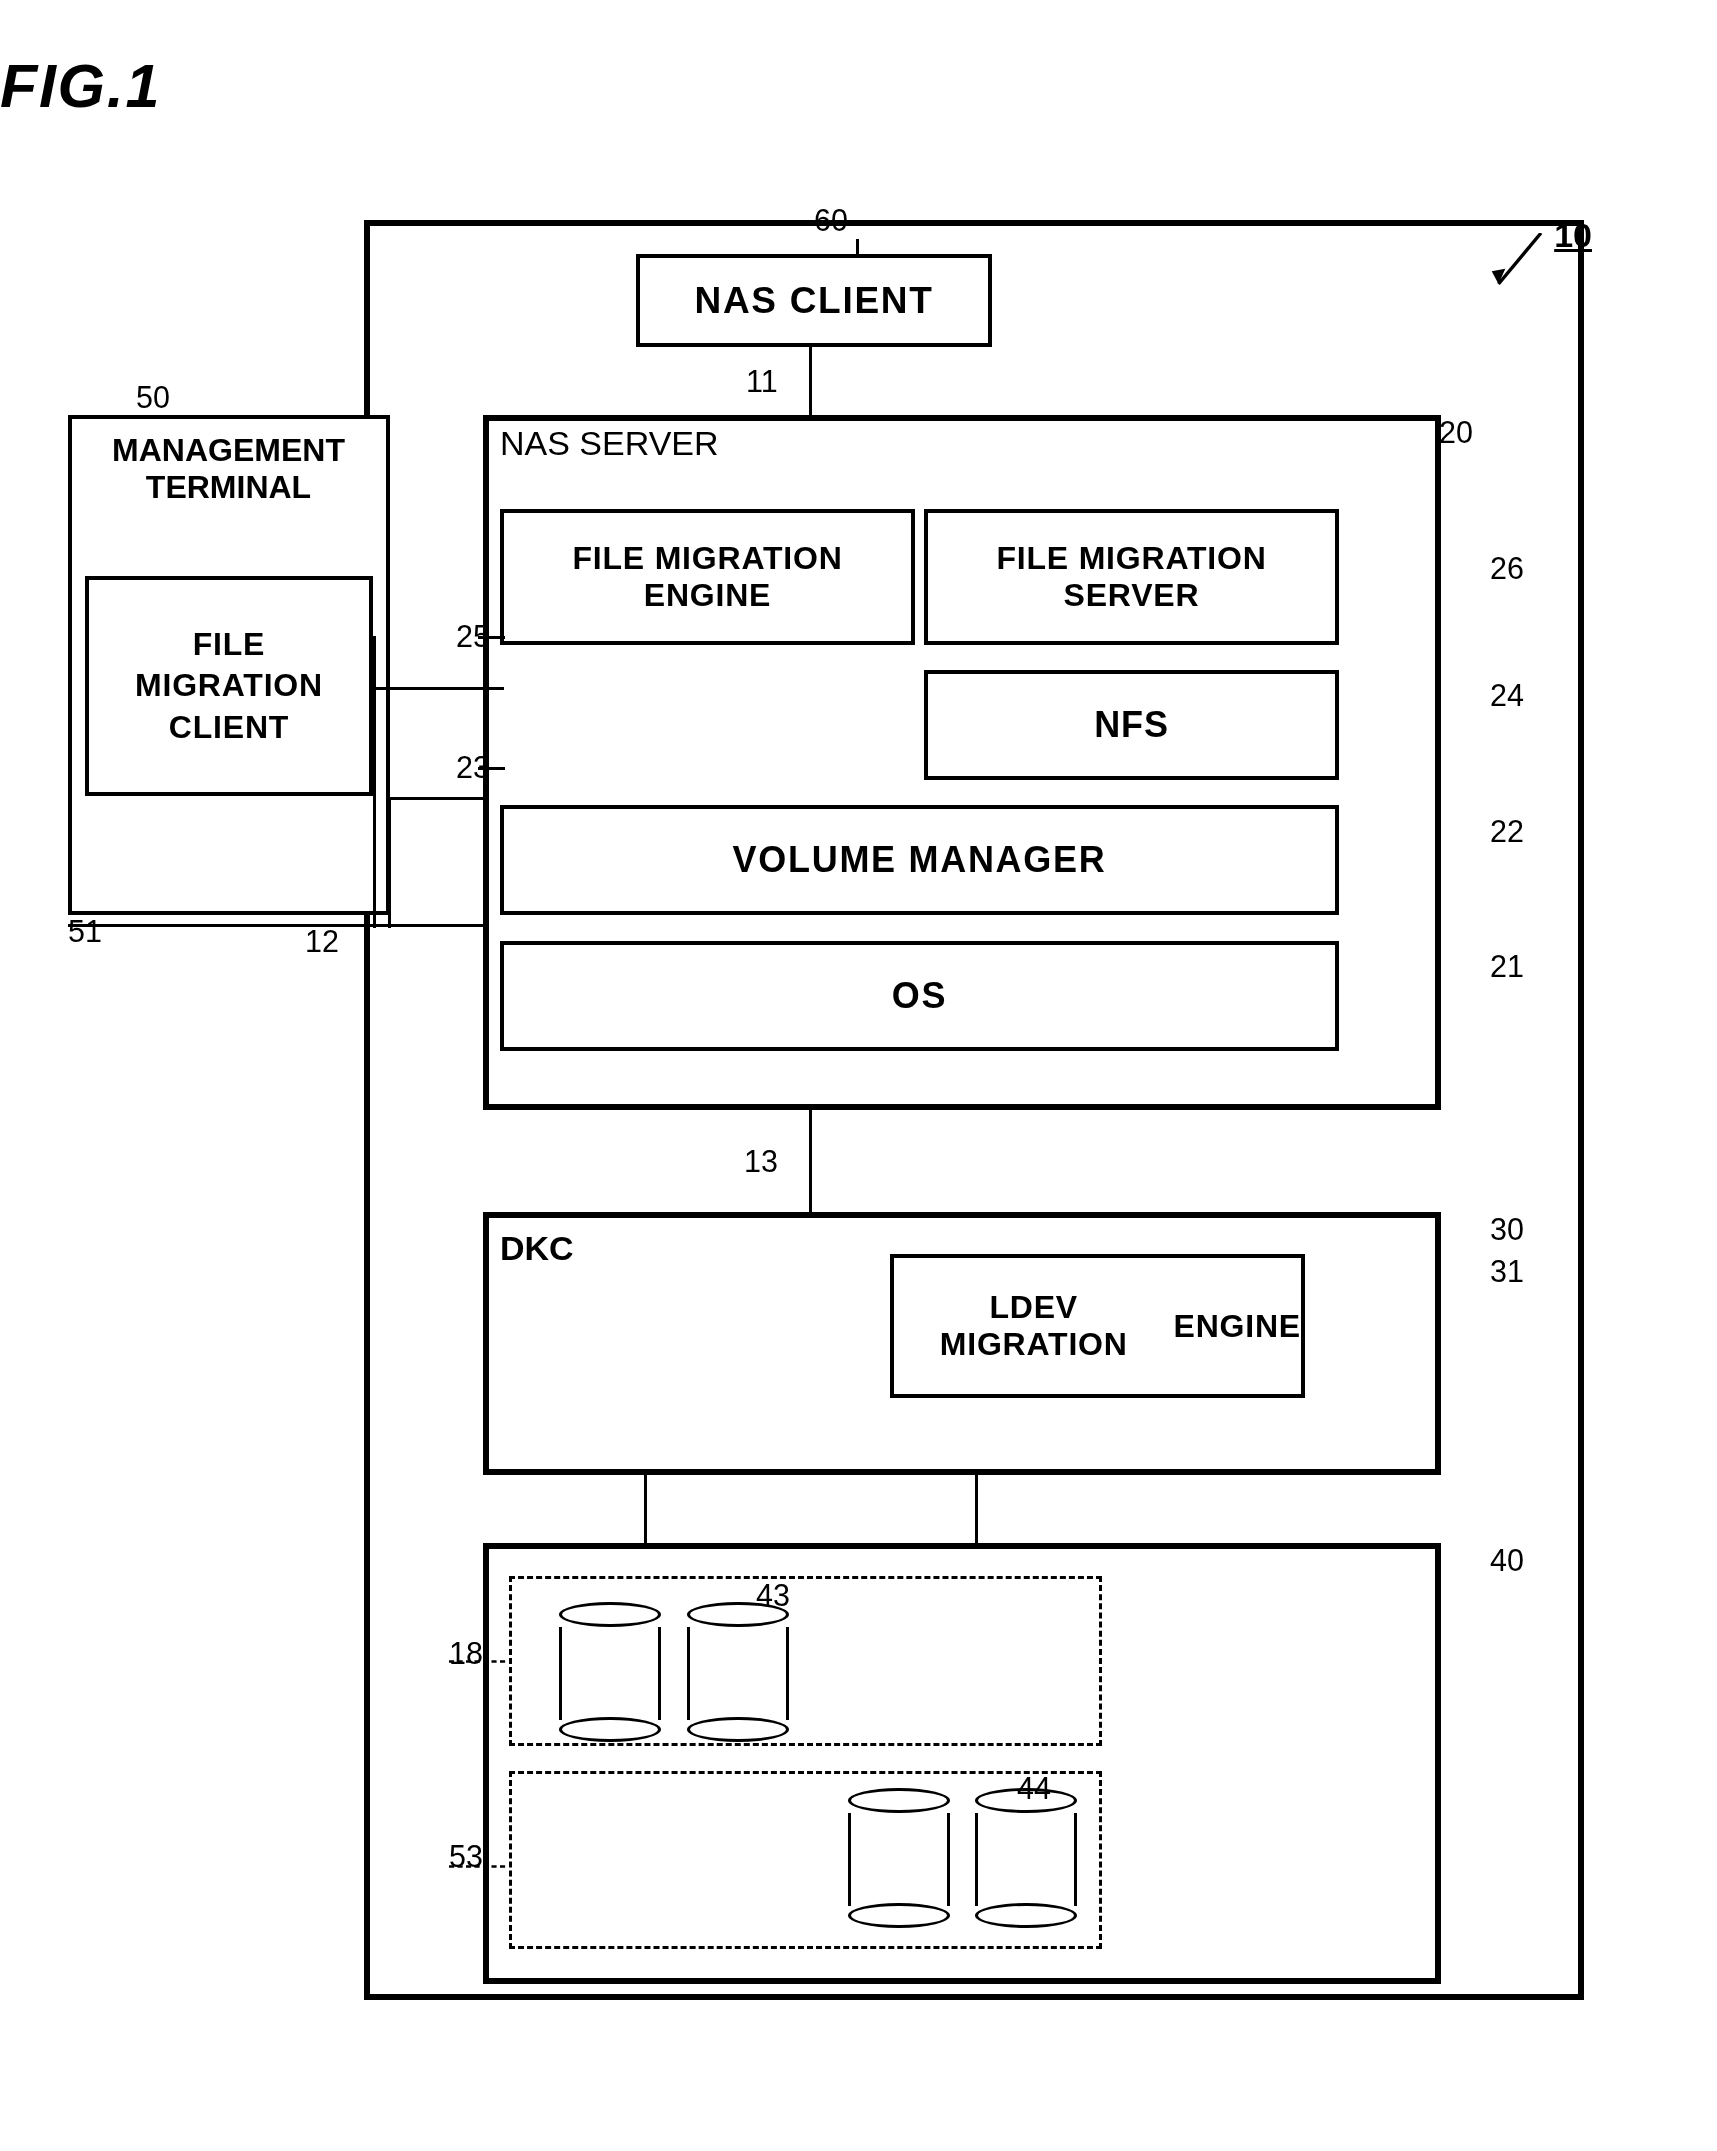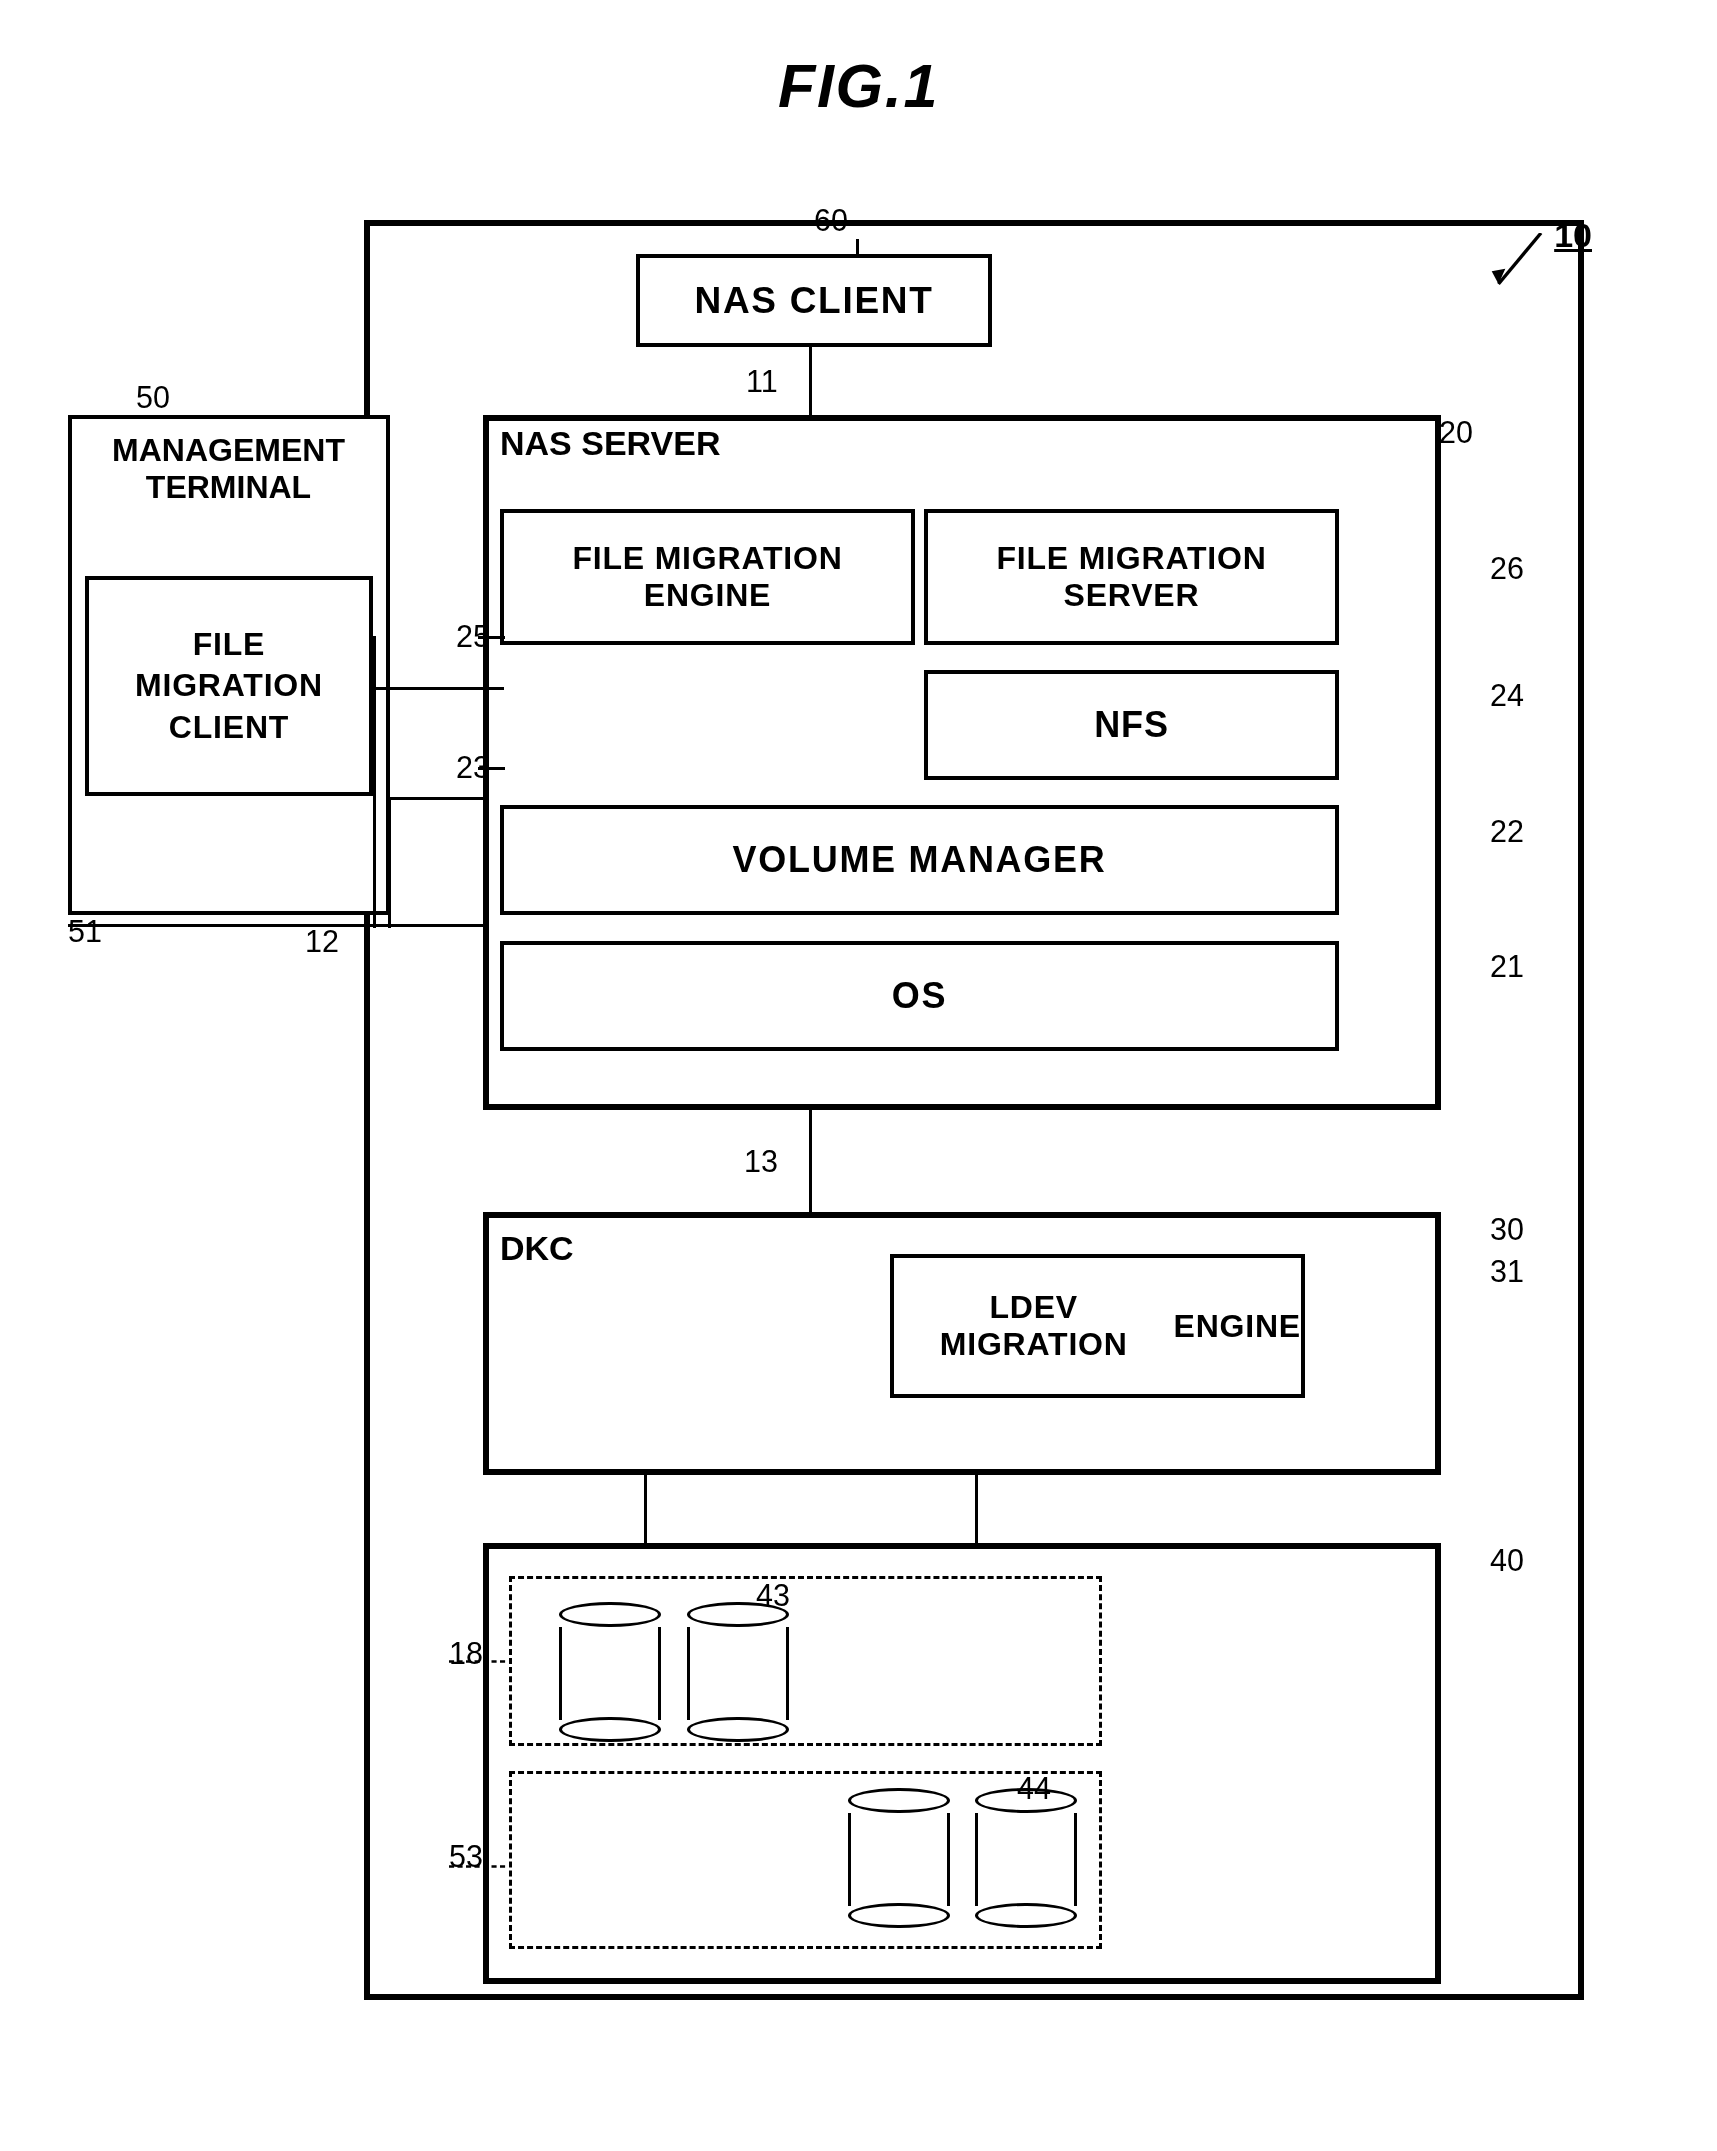--- a/index.html
+++ b/index.html
@@ -18,21 +18,21 @@
       position: relative;
       background: #fff;
     }
 
     
     .fig-title {
       position: absolute;
       top: 51px;
       left: 0;
       width: 100%;
-      text-align: center;
+      text-align: left;
       font-size: 61px;
       font-style: italic;
       font-weight: bold;
       letter-spacing: 1.7px;
     }
 
     
     .ref {
       position: absolute;
       font-size: 30.5px;
@@ -353,21 +353,21 @@
 
   <span class="ref" style="top:203px; left:814px;">60</span>
 
   <div class="connector" style="top:239px; left:856px; width:3.4px; height:17px;"></div>
 
   <div class="connector" style="top:346px; left:809px; width:3.4px; height:85px;"></div>
 
   <span class="ref" style="top:364px; left:746px;">11</span>
 
   <div class="nas-server-box"></div>
-  <span class="ref" style="top:424px; left:500px; font-size:34px; font-weight:bold; position:absolute;">NAS  SERVER</span>
+  <span class="ref" style="top:424px; left:500px; font-size:34px; font-weight:normal; position:absolute;">NAS  SERVER</span>
 
   <span class="ref" style="top:415px; right:244px;">20</span>
 
   <div class="fm-engine-box">
     <span>FILE  MIGRATION</span>
     <span>ENGINE</span>
   </div>
 
   <div class="fm-server-box">
     <span>FILE  MIGRATION</span>

